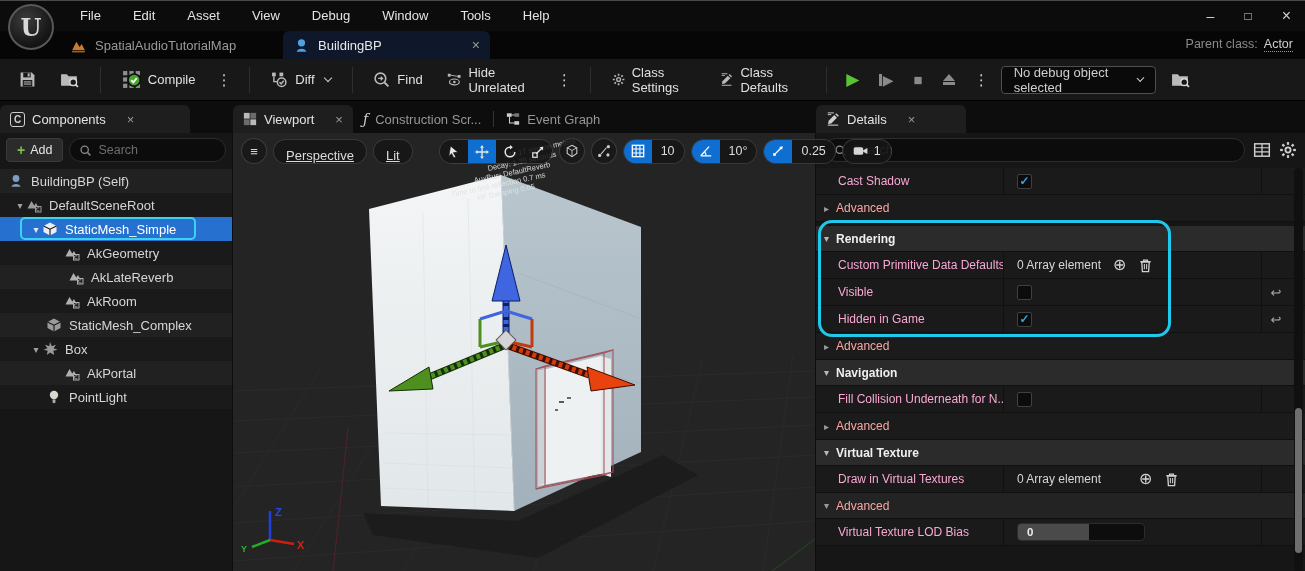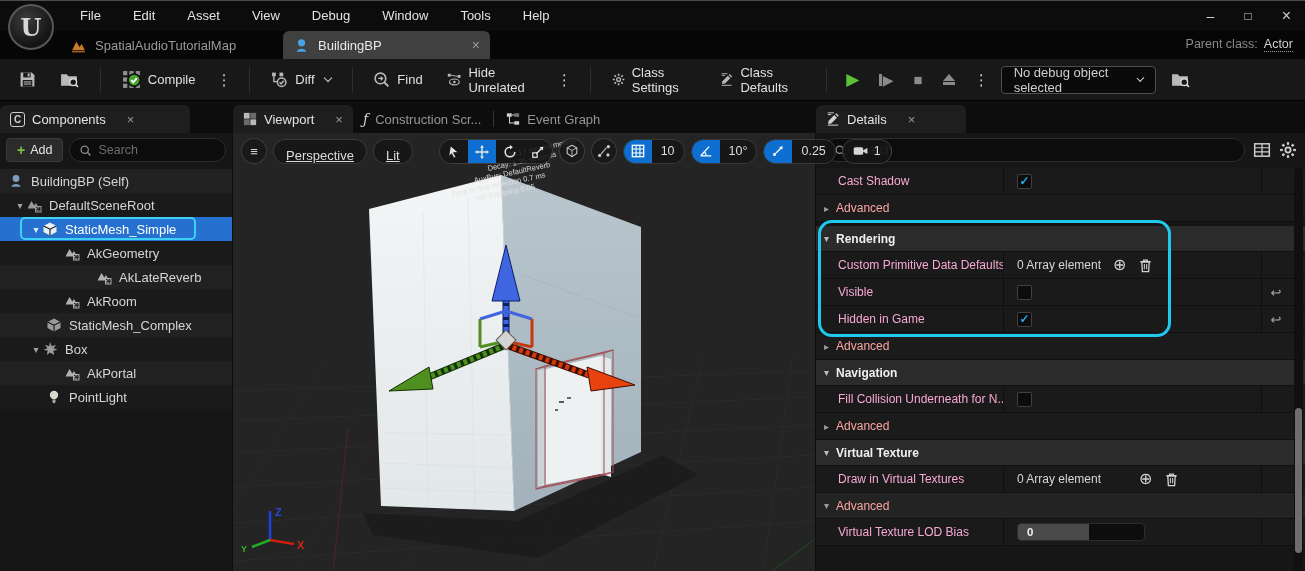--- a/index.html
+++ b/index.html
@@ -17,21 +17,21 @@
   .menus { position:absolute; left:64px; top:0; height:30px; display:flex; align-items:center; }
   .menu-item { padding:0 16px; font-size:13px; color:#e3e3e3; line-height:30px; }
   .winctl { position:absolute; right:14px; top:0; height:30px; display:flex; align-items:center; gap:30px;
             color:#cfcfcf; font-size:14px; }
   .winctl span { cursor:default; }
 
   
   .docstrip { position:absolute; left:0; top:30px; width:1305px; height:28px; background:#060606; }
   .doctab { position:absolute; top:0; height:28px; display:flex; align-items:center; gap:8px; font-size:13px; }
   .doctab.inactive { left:70px; color:#9a9a9a; }
-  .doctab.active { left:283px; width:207px; background:#404040; border-radius:6px 6px 0 0;
+  .doctab.active { left:283px; width:207px; background:#0f172a; border-radius:6px 6px 0 0;
                    padding:0 10px; color:#e8e8e8; }
   .doctab .close { margin-left:auto; color:#9a9a9a; font-size:14px; }
   .parentclass { position:absolute; right:12px; top:6px; font-size:12.5px; color:#8a8a8a; display:flex; gap:6px; }
   .parentclass b { color:#cfcfcf; font-weight:normal; border-bottom:1px dotted #9a9a9a; }
 
   
   .toolbar { position:absolute; left:0; top:58px; width:1305px; height:42px; background:#181818;
              display:flex; align-items:center; padding:0 10px; gap:6px; border-bottom:1px solid #000; }
   .tbtn { display:flex; align-items:center; gap:7px; padding:0 9px; height:32px; border-radius:4px;
           font-size:13px; color:#e0e0e0; }
@@ -489,21 +489,21 @@
           </svg>
         <span>StaticMesh_Simple</span>
         <span class="sel-outline"></span>
       </div>
       <div class="crow b" style="padding-left:64px;">
         <svg style="color:#b0b0b0;">
             <use href="#sym-ak"></use>
           </svg>
         <span>AkGeometry</span>
       </div>
-      <div class="crow a" style="padding-left:96px;">
+      <div class="crow a" style="padding-left:68px;">
         <svg style="color:#b0b0b0;">
             <use href="#sym-ak"></use>
           </svg>
         <span>AkLateReverb</span>
       </div>
       <div class="crow b" style="padding-left:64px;">
         <svg style="color:#b0b0b0;">
             <use href="#sym-ak"></use>
           </svg>
         <span>AkRoom</span>

